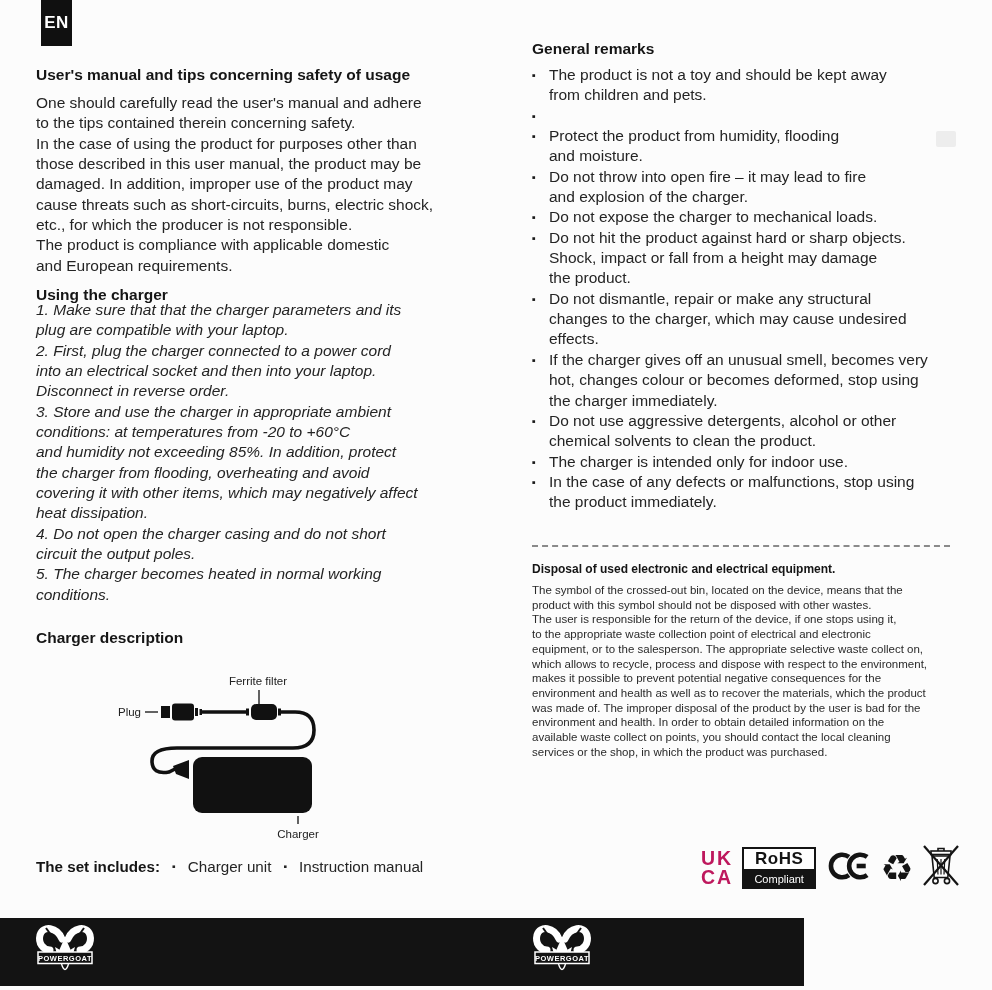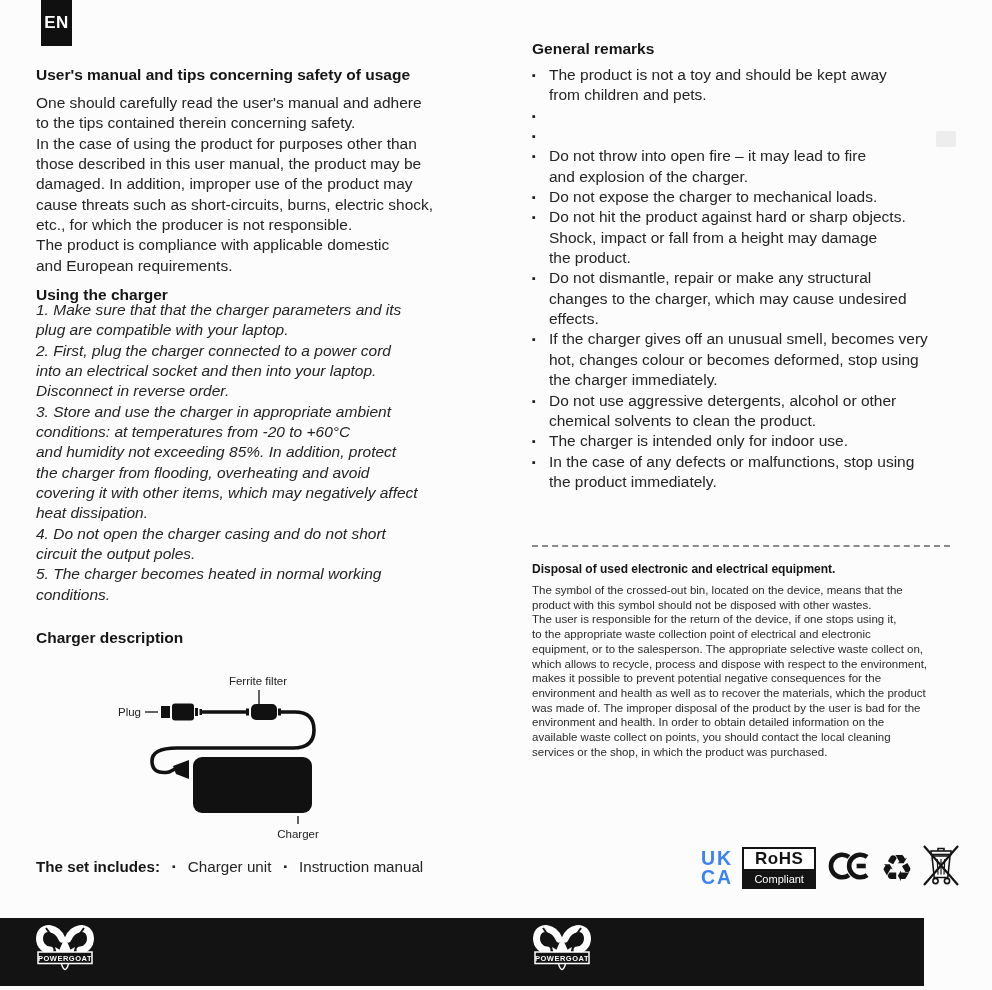--- a/index.html
+++ b/index.html
@@ -28,29 +28,29 @@
 
   .dashed-sep{border:none;border-top:2px dashed #8a8a8a;width:418px;margin:0;}
 
   
   .set-row{display:flex;align-items:center;gap:12px;font-size:15.2px;color:#242424;}
   .set-row .lbl{font-weight:bold;color:#151515;}
   .set-row .blt{font-size:10.5px;position:relative;top:-1px;}
 
   
   .logos{display:flex;align-items:center;gap:9px;}
-  .ukca{font-weight:bold;font-size:19.5px;line-height:19px;letter-spacing:2px;color:#3b82f6;text-align:center;}
+  .ukca{font-weight:bold;font-size:19.5px;line-height:19px;letter-spacing:2px;color:#be185d;text-align:center;}
   .rohs{border:2.5px solid #141414;width:70px;background:#fff;text-align:center;}
   .rohs .t{font-size:17px;font-weight:bold;letter-spacing:.5px;padding:0 10px;color:#141414;border-bottom:2.5px solid #141414;}
   .rohs .b{background:#141414;color:#fff;font-size:11px;padding:1.5px 0 2.5px;}
   .recycle{font-family:"DejaVu Sans",sans-serif;font-size:37px;line-height:1;color:#141414;}
   .sr{position:absolute;width:1px;height:1px;overflow:hidden;clip:rect(0 0 0 0);}
 
   
-  .footer-bar{left:0;top:918px;width:924px;height:68px;background:#131313;}
+  .footer-bar{left:0;top:918px;width:804px;height:68px;background:#131313;}
   .goat{position:absolute;top:3px;width:64px;height:60px;}
 
   .watermark{left:936px;top:131px;width:20px;height:16px;background:#ededed;border-radius:2px;}
   svg text{font-family:"Liberation Sans","DejaVu Sans",sans-serif;}
 </style>
 </head>
 <body>
 
 <div class="abs lang-badge">EN</div>
 
@@ -139,20 +139,22 @@
   <li>
       <span class="blt">▪</span>
       <span class="pre">The product is not a toy and should be kept away
 from children and pets.</span>
     </li>
   <li>
       <span class="blt">▪</span>
     </li>
   <li>
       <span class="blt">▪</span>
+      <span class="pre">Protect the product from humidity, flooding
+and moisture.</span>
     </li>
   <li>
       <span class="blt">▪</span>
       <span class="pre">Do not throw into open fire – it may lead to fire
 and explosion of the charger.</span>
     </li>
   <li>
       <span class="blt">▪</span>
       <span class="pre">Do not expose the charger to mechanical loads.</span>
     </li>

